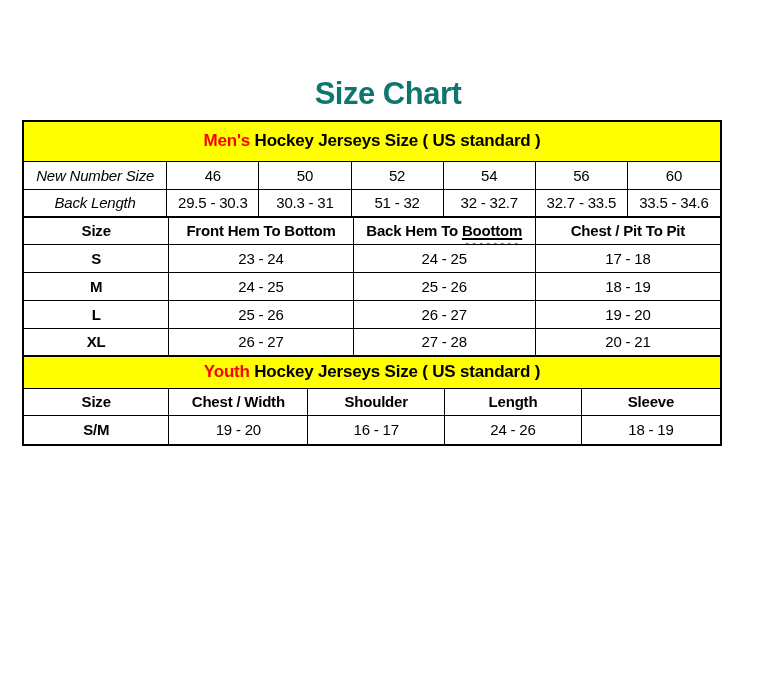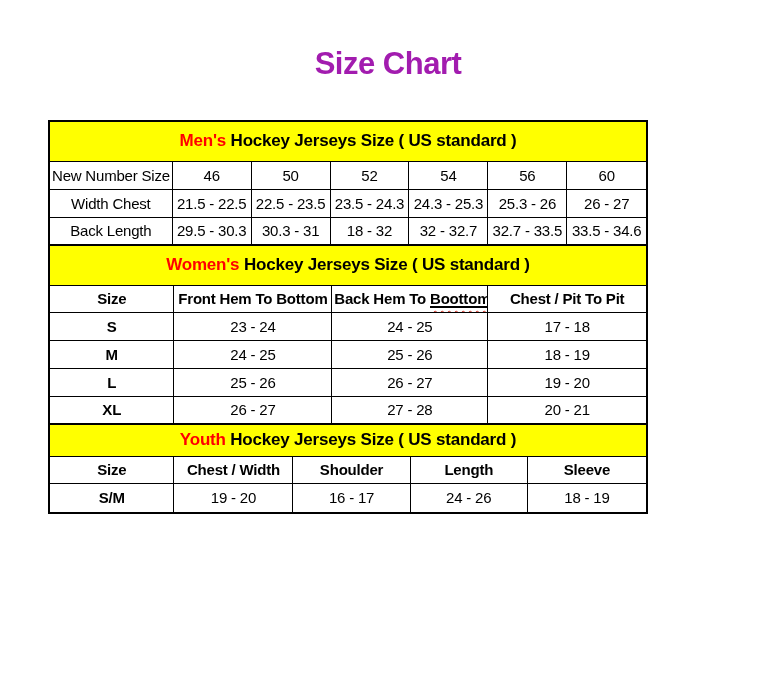--- a/index.html
+++ b/index.html
@@ -10,32 +10,32 @@
     font-family: "Liberation Sans", sans-serif;
     color: #000000;
   }
   .page {
     position: relative;
     width: 776px; height: 692px;
     overflow: hidden;
   }
   .page-title {
     position: absolute;
-    top: 46px; left: 0;
+    top: 76px; left: 0;
     width: 776px;
     text-align: center;
     font-size: 31px;
     font-weight: bold;
     letter-spacing: -0.5px;
-    color: #a21caf;
+    color: #0f766e;
   }
   .tables-wrap {
     position: absolute;
-    top: 120px; left: 48px;
-    width: 600px;
+    top: 120px; left: 22px;
+    width: 700px;
   }
   table {
     width: 100%;
     border-collapse: collapse;
     table-layout: fixed;
     border: 2.5px solid #000;
   }
   table + table { margin-top: -2px; }
   th, td {
     border: 1.5px solid #000;
@@ -51,21 +51,21 @@
     background: #ffff00;
     height: 40px;
     font-size: 17px;
     font-weight: bold;
   }
   tr.section-title-row.short th { height: 32px; }
   .accent-red { color: #ff0000; }
   tr.col-header-row th { height: 27px; font-weight: bold; }
   tr.data-row td, tr.data-row th { height: 28px; }
   table.youth tr.data-row td, table.youth tr.data-row th { height: 30px; margin-top: 10px; }
-  th.row-label { font-weight: normal; }
+  th.row-label { font-weight: normal; font-style: italic; }
   th.size-label { font-weight: bold; }
   td.value-cell { font-weight: normal; }
   .misspelled-wrap {
     text-decoration-line: underline;
     text-decoration-style: wavy;
     text-decoration-color: #cc2a1d;
     text-decoration-thickness: 1px;
     text-underline-offset: 6px;
     text-decoration-skip-ink: none;
   }
@@ -105,53 +105,39 @@
       <tr class="data-row">
         <th class="row-label">New Number Size</th>
         <td class="value-cell">46</td>
         <td class="value-cell">50</td>
         <td class="value-cell">52</td>
         <td class="value-cell">54</td>
         <td class="value-cell">56</td>
         <td class="value-cell">60</td>
       </tr>
       <tr class="data-row">
-        <th class="row-label">Width Chest</th>
-        <td class="value-cell">21.5 - 22.5</td>
-        <td class="value-cell">22.5 - 23.5</td>
-        <td class="value-cell">23.5 - 24.3</td>
-        <td class="value-cell">24.3 - 25.3</td>
-        <td class="value-cell">25.3 - 26</td>
-        <td class="value-cell">26 - 27</td>
-      </tr>
-      <tr class="data-row">
         <th class="row-label">Back Length</th>
         <td class="value-cell">29.5 - 30.3</td>
         <td class="value-cell">30.3 - 31</td>
-        <td class="value-cell">18 - 32</td>
+        <td class="value-cell">51 - 32</td>
         <td class="value-cell">32 - 32.7</td>
         <td class="value-cell">32.7 - 33.5</td>
         <td class="value-cell">33.5 - 34.6</td>
       </tr>
     </tbody>
       </table>
 
     <table class="womens">
       <colgroup>
         <col style="width:20.9%">
           <col style="width:26.4%">
           <col style="width:26.1%">
           <col style="width:26.6%">
       </colgroup>
       <tbody>
-          <tr class="section-title-row">
-        <th colspan="4">
-          <span class="accent-red">Women's</span><span> Hockey Jerseys Size ( US standard )</span>
-        </th>
-      </tr>
       <tr class="col-header-row">
         <th>Size</th>
         <th>Front Hem To Bottom</th>
         <th><span>Back Hem To </span><span class="misspelled-wrap"><span class="misspelled-word">Boottom</span></span></th>
         <th>Chest / Pit To Pit</th>
       </tr>
       <tr class="data-row">
         <th class="size-label">S</th>
         <td class="value-cell">23 - 24</td>
         <td class="value-cell">24 - 25</td>

